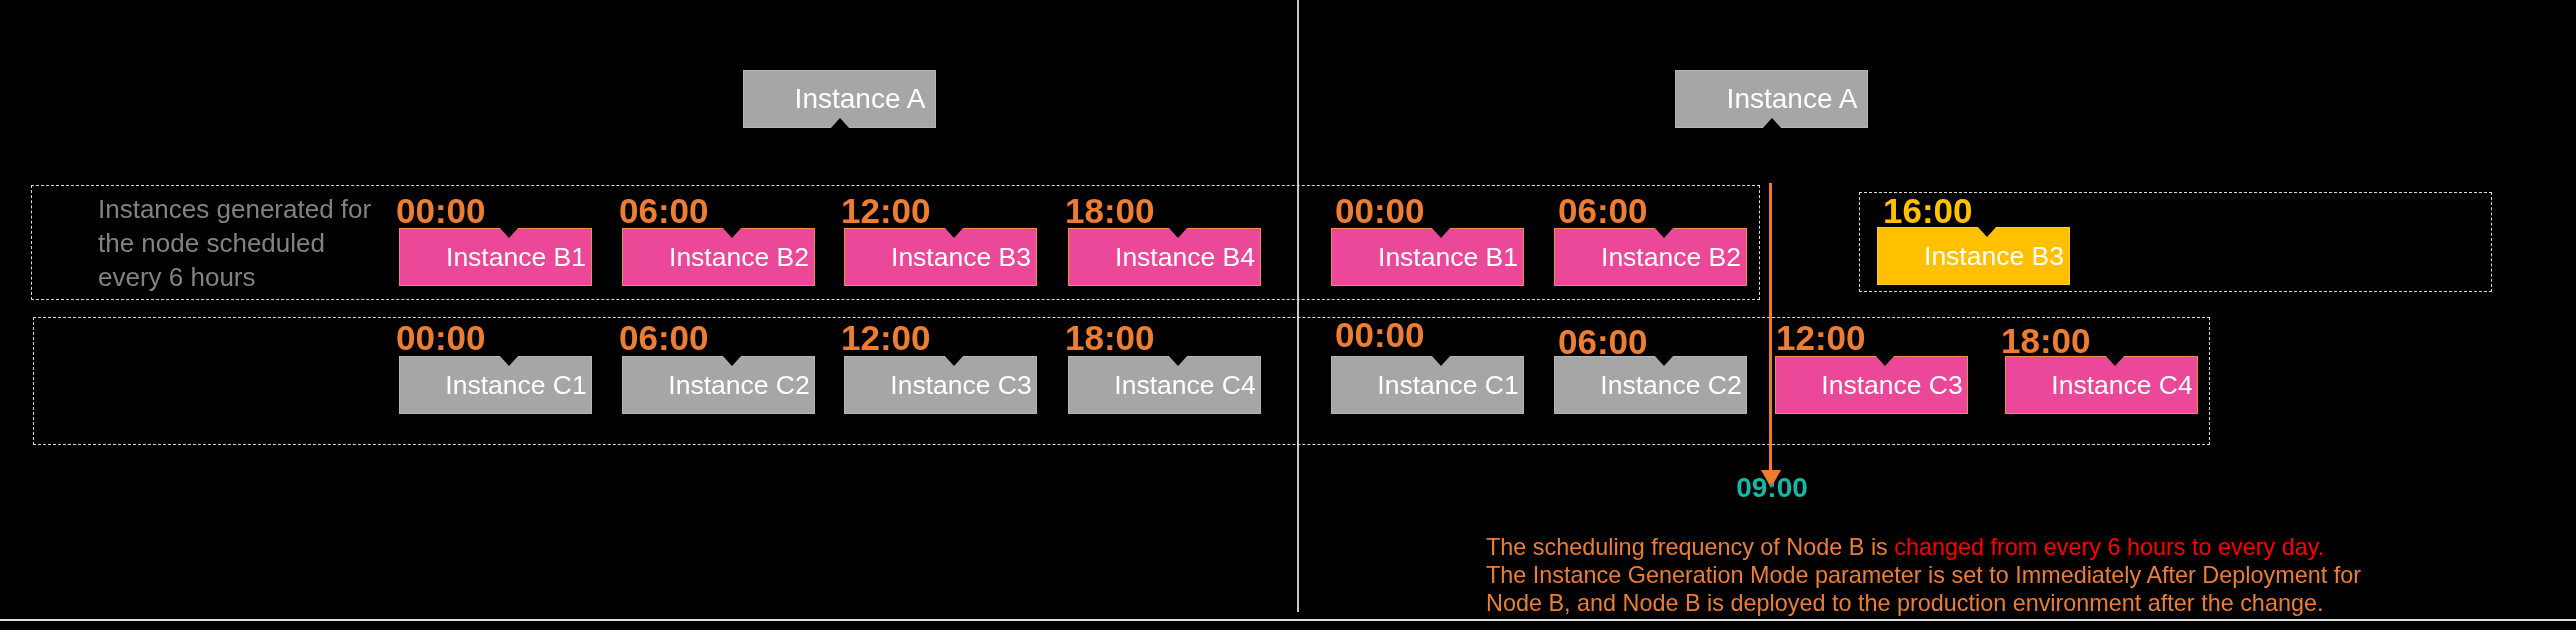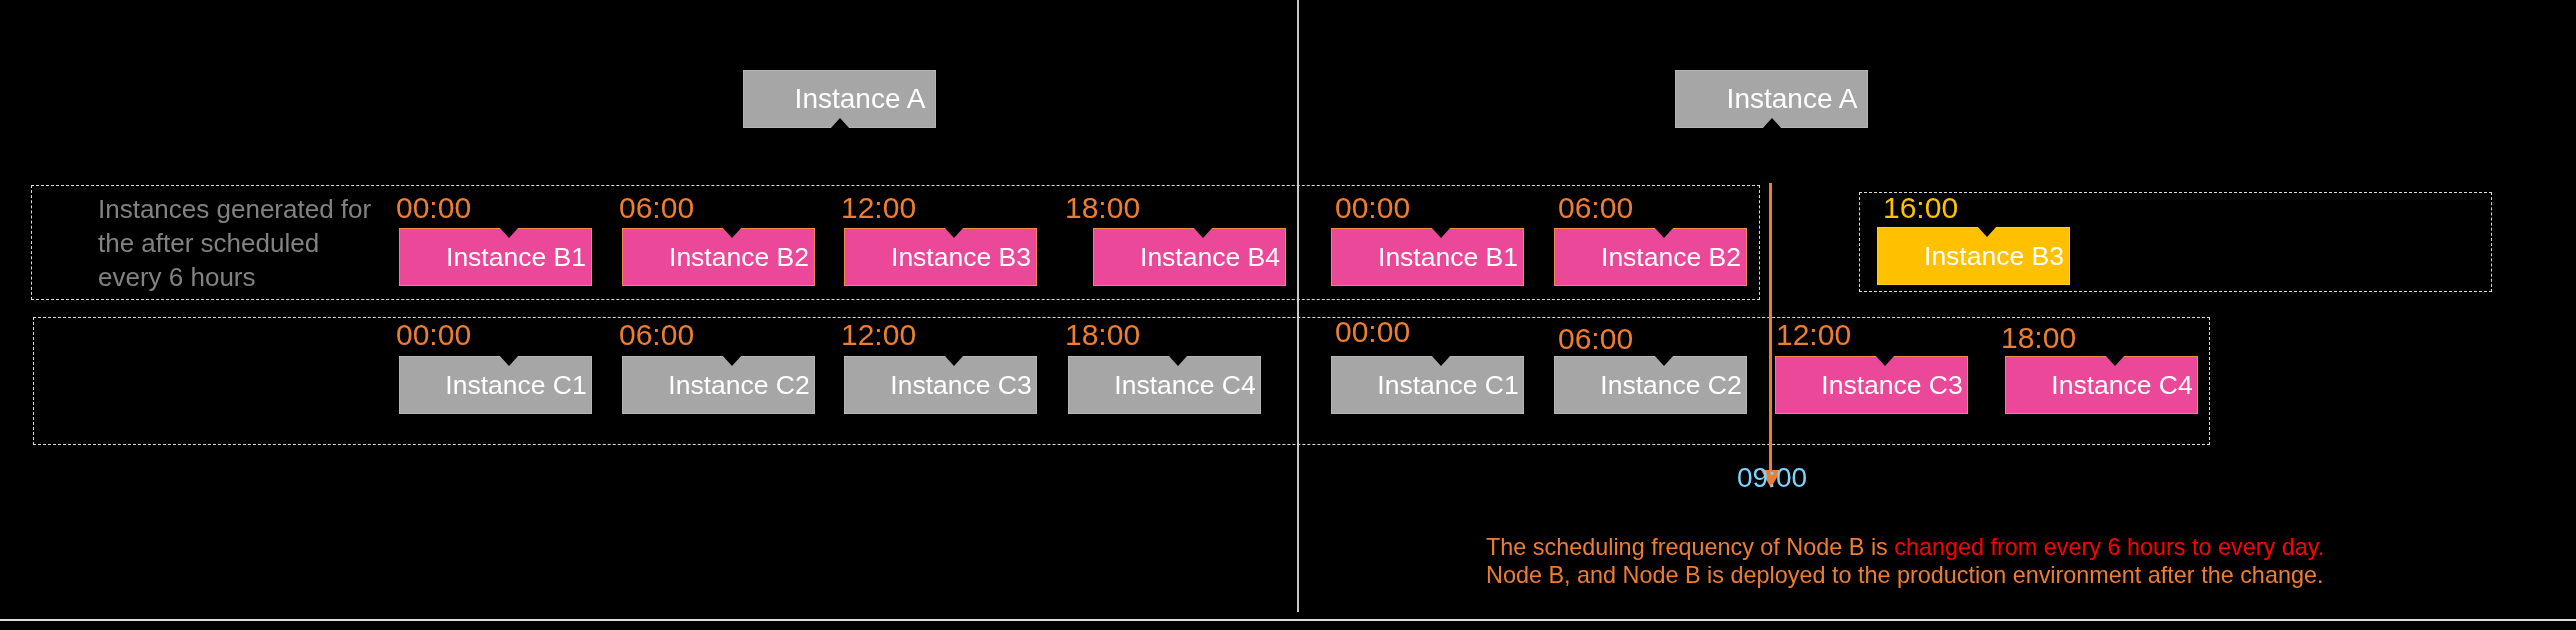--- a/index.html
+++ b/index.html
@@ -41,22 +41,22 @@
     bottom: -1.6px; left: 50%;
     margin-left: -10px;
     width: 0; height: 0;
     border-left: 10px solid transparent;
     border-right: 10px solid transparent;
     border-bottom: 11px solid #000;
   }
   .time {
     position: absolute;
     height: 33px;
-    font-size: 30px;
-    font-weight: normal;
+    font-size: 35px;
+    font-weight: bold;
     color: #ED7D31;
     white-space: nowrap;
   }
   .time.gold { color: #FFC000; margin-left: 17px; }
   .dashed {
     position: absolute;
     border: 1.6px dashed #D9D9D9;
     box-sizing: border-box;
   }
   #group-label {
@@ -89,26 +89,26 @@
   #arrow-head {
     position: absolute;
     left: 1761px; top: 470px;
     width: 0; height: 0;
     border-left: 10px solid transparent;
     border-right: 10px solid transparent;
     border-top: 18.7px solid #ED7D31;
   }
   #marker-time {
     position: absolute;
-    left: 1709px; top: 462px;
+    left: 1709px; top: 472px;
     width: 126px;
     text-align: center;
     font-size: 28px;
-    font-weight: normal;
-    color: #7dd3fc;
+    font-weight: bold;
+    color: #14b8a6;
   }
   #note {
     position: absolute;
     left: 1450px; top: 533px;
     width: 934px;
     font-size: 23.4px;
     line-height: 28px;
     color: #ED7D31;
     white-space: nowrap;
     margin-left: 36px;
@@ -122,21 +122,21 @@
 
   <div id="divider"></div>
   <div id="bottom-line"></div>
 
   <div class="dashed" style="left:31px; top:185px; width:1729px; height:115px;"></div>
   <div class="dashed" style="left:33px; top:317px; width:2177px; height:128px;"></div>
   <div class="dashed" style="left:1859px; top:192px; width:633px; height:100px;"></div>
 
   <div id="group-label">
     <div>Instances generated for</div>
-    <div>the after scheduled</div>
+    <div>the node scheduled</div>
     <div>every 6 hours</div>
   </div>
 
   <div class="box gray big" style="left:743px; top:70px;">
     <span>Instance A</span>
     <span class="notch-bottom"></span>
   </div>
 
   <div class="time" style="left:396px; top:191px;">00:00</div>
   <div class="time" style="left:619px; top:191px;">06:00</div>
@@ -148,21 +148,21 @@
     <span class="notch-top"></span>
   </div>
   <div class="box orange" style="left:622px; top:228px;">
     <span>Instance B2</span>
     <span class="notch-top"></span>
   </div>
   <div class="box orange" style="left:844px; top:228px;">
     <span>Instance B3</span>
     <span class="notch-top"></span>
   </div>
-  <div class="box orange" style="left:1068px; top:228px;margin-left:25px;">
+  <div class="box orange" style="left:1068px; top:228px;">
     <span>Instance B4</span>
     <span class="notch-top"></span>
   </div>
 
   <div class="time" style="left:396px; top:318px;">00:00</div>
   <div class="time" style="left:619px; top:318px;">06:00</div>
   <div class="time" style="left:841px; top:318px;">12:00</div>
   <div class="time" style="left:1065px; top:318px;">18:00</div>
 
   <div class="box gray" style="left:399px; top:356px;">
@@ -225,17 +225,18 @@
     <span>Instance C4</span>
     <span class="notch-top"></span>
   </div>
 
   <div id="arrow-line"></div>
   <div id="arrow-head"></div>
   <div id="marker-time">09:00</div>
 
   <div id="note">
     <div><span>The scheduling frequency of Node B is </span><span class="red">changed from every 6 hours to every day.</span></div>
+    <div>The Instance Generation Mode parameter is set to Immediately After Deployment for</div>
     <div>Node B, and Node B is deployed to the production environment after the change.</div>
   </div>
 
 </div>
 
 
 </body></html>

